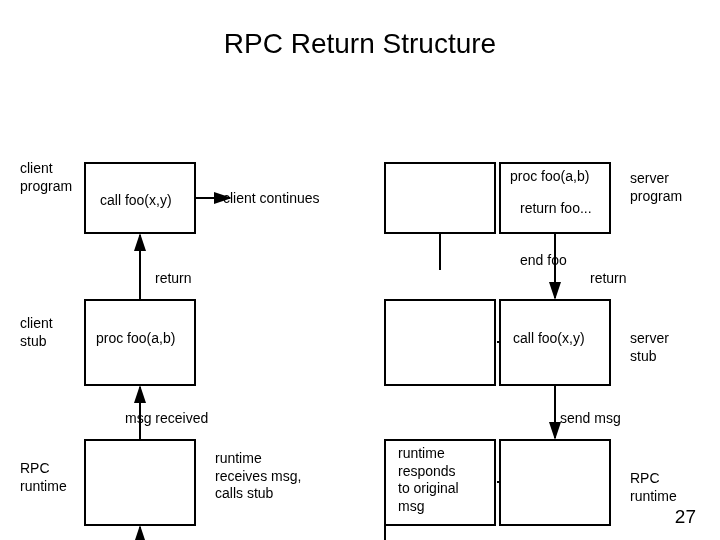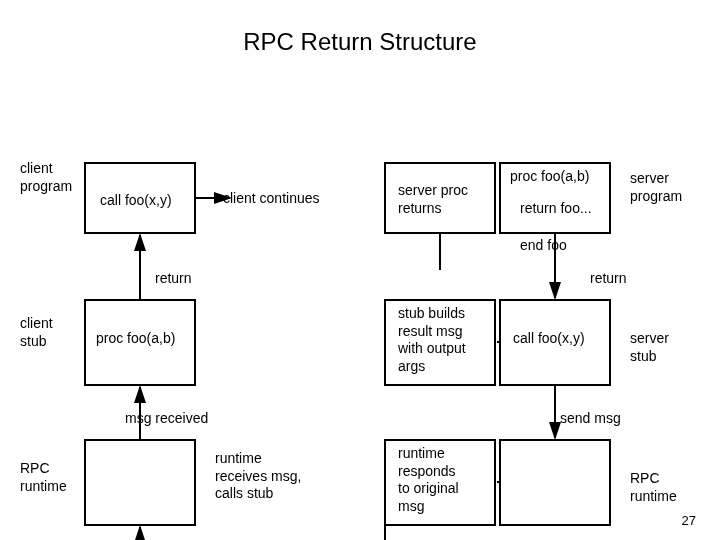--- a/index.html
+++ b/index.html
@@ -6,40 +6,40 @@
   body {
     width: 720px;
     height: 540px;
     background: #fff;
     font-family: Arial, Helvetica, sans-serif;
     position: relative;
     overflow: hidden;
   }
   .title {
     text-align: center;
-    font-size: 24px;
+    font-size: 28px;
     font-weight: 400;
     padding-top: 28px;
   }
   .diagram {
     position: absolute;
     left: 0; top: 0;
     width: 720px; height: 540px; margin-top: 40px;
   }
   .lbl {
     position: absolute;
     font-size: 14px;
     line-height: 1.25;
     color: #000;
   }
   .page-num {
     position: absolute;
     right: 24px;
     bottom: 12px;
-    font-size: 13px;
+    font-size: 19px;
   }
   svg { position: absolute; left: 0; top: 0; }
 </style>
 </head>
 <body>
 
 <div class="title">RPC Return Structure</div>
 
 <div class="diagram">
 
@@ -93,34 +93,28 @@
 stub</div>
 <div class="lbl" style="left:630px; top:290px; white-space:pre;">server
 stub</div>
 <div class="lbl" style="left:20px; top:420px; white-space:pre;">RPC
 runtime</div>
 <div class="lbl" style="left:630px; top:430px; white-space:pre;">RPC
 runtime</div>
 
 <div class="lbl" style="left:100px; top:152px;">call foo(x,y)</div>
 <div class="lbl" style="left:223px; top:150px;">client continues</div>
-<div class="lbl" style="left:398px; top:142px; white-space:pre;">server proc
-returns</div>
 <div class="lbl" style="left:510px; top:128px;">proc foo(a,b)</div>
 <div class="lbl" style="left:520px; top:160px;">return foo...</div>
-<div class="lbl" style="left:520px; top:197px;">end foo</div>
+<div class="lbl" style="left:520px; top:212px;">end foo</div>
 
 <div class="lbl" style="left:155px; top:230px;">return</div>
 <div class="lbl" style="left:590px; top:230px;">return</div>
 
 <div class="lbl" style="left:96px; top:290px;">proc foo(a,b)</div>
-<div class="lbl" style="left:398px; top:265px; white-space:pre;">stub builds
-result msg
-with output
-args</div>
 <div class="lbl" style="left:513px; top:290px;">call foo(x,y)</div>
 
 <div class="lbl" style="left:125px; top:370px;">msg received</div>
 <div class="lbl" style="left:560px; top:370px;">send msg</div>
 
 <div class="lbl" style="left:215px; top:410px; white-space:pre;">runtime
 receives msg,
 calls stub</div>
 <div class="lbl" style="left:398px; top:405px; white-space:pre;">runtime
 responds

